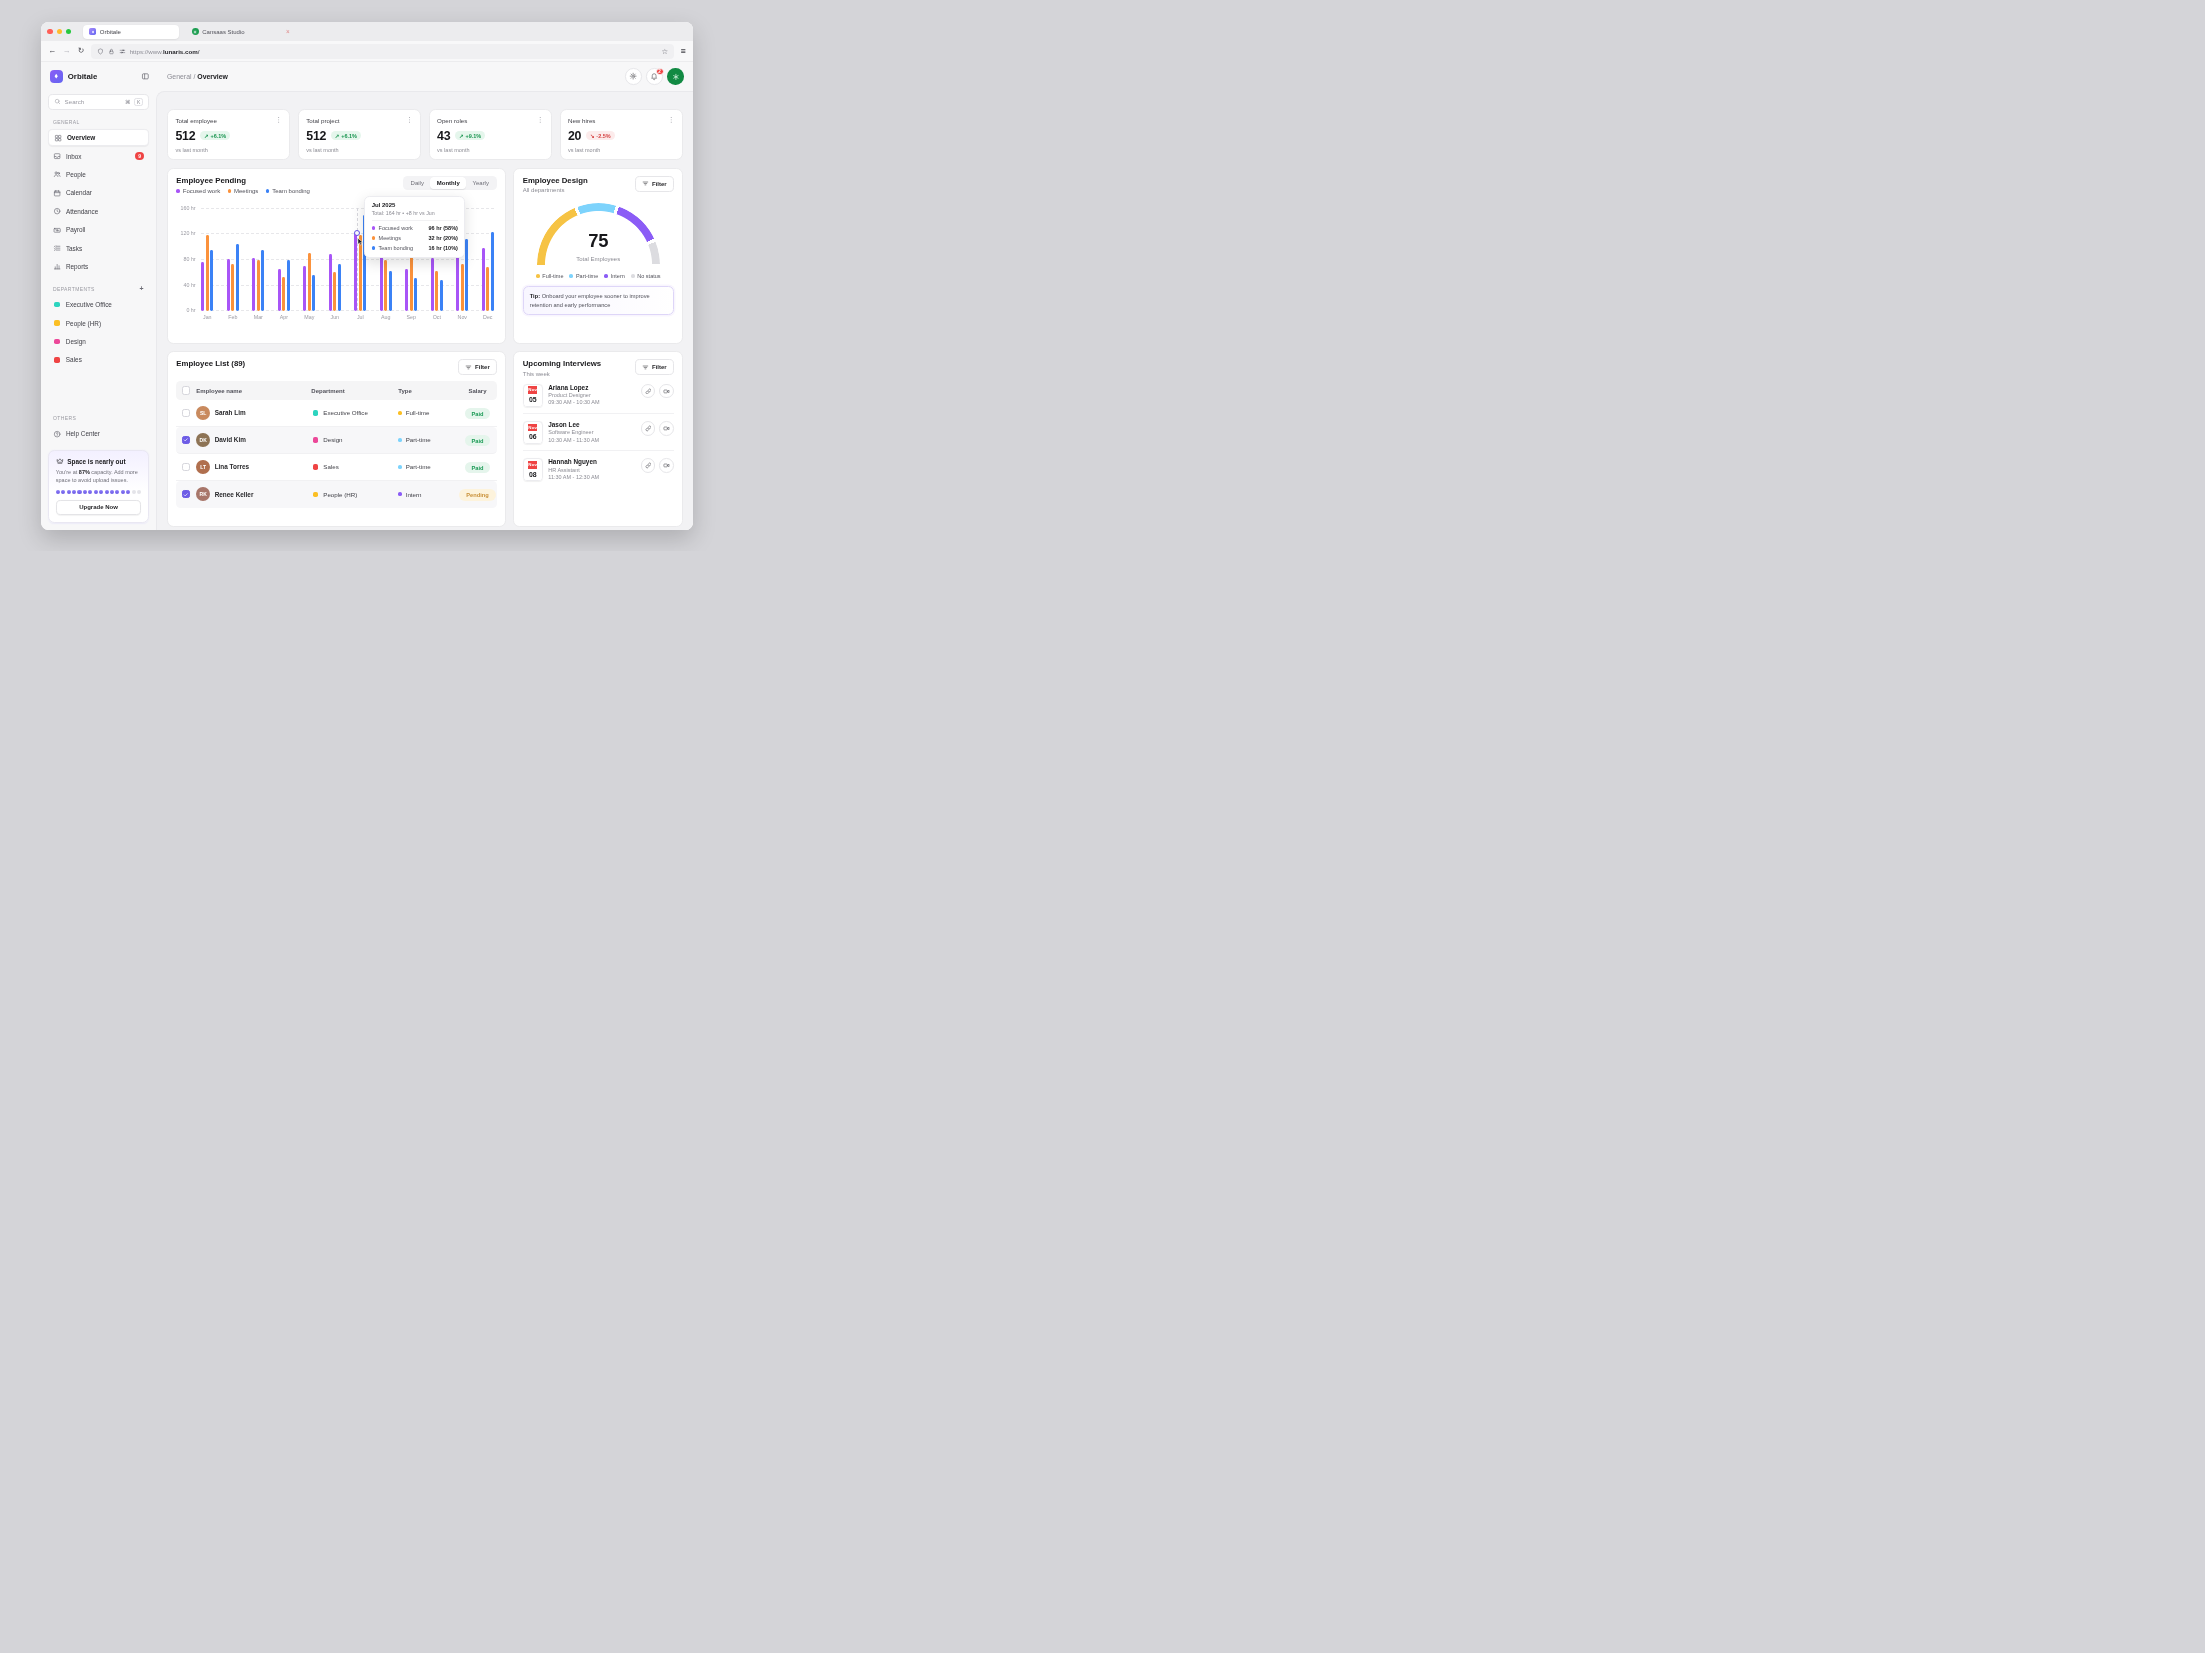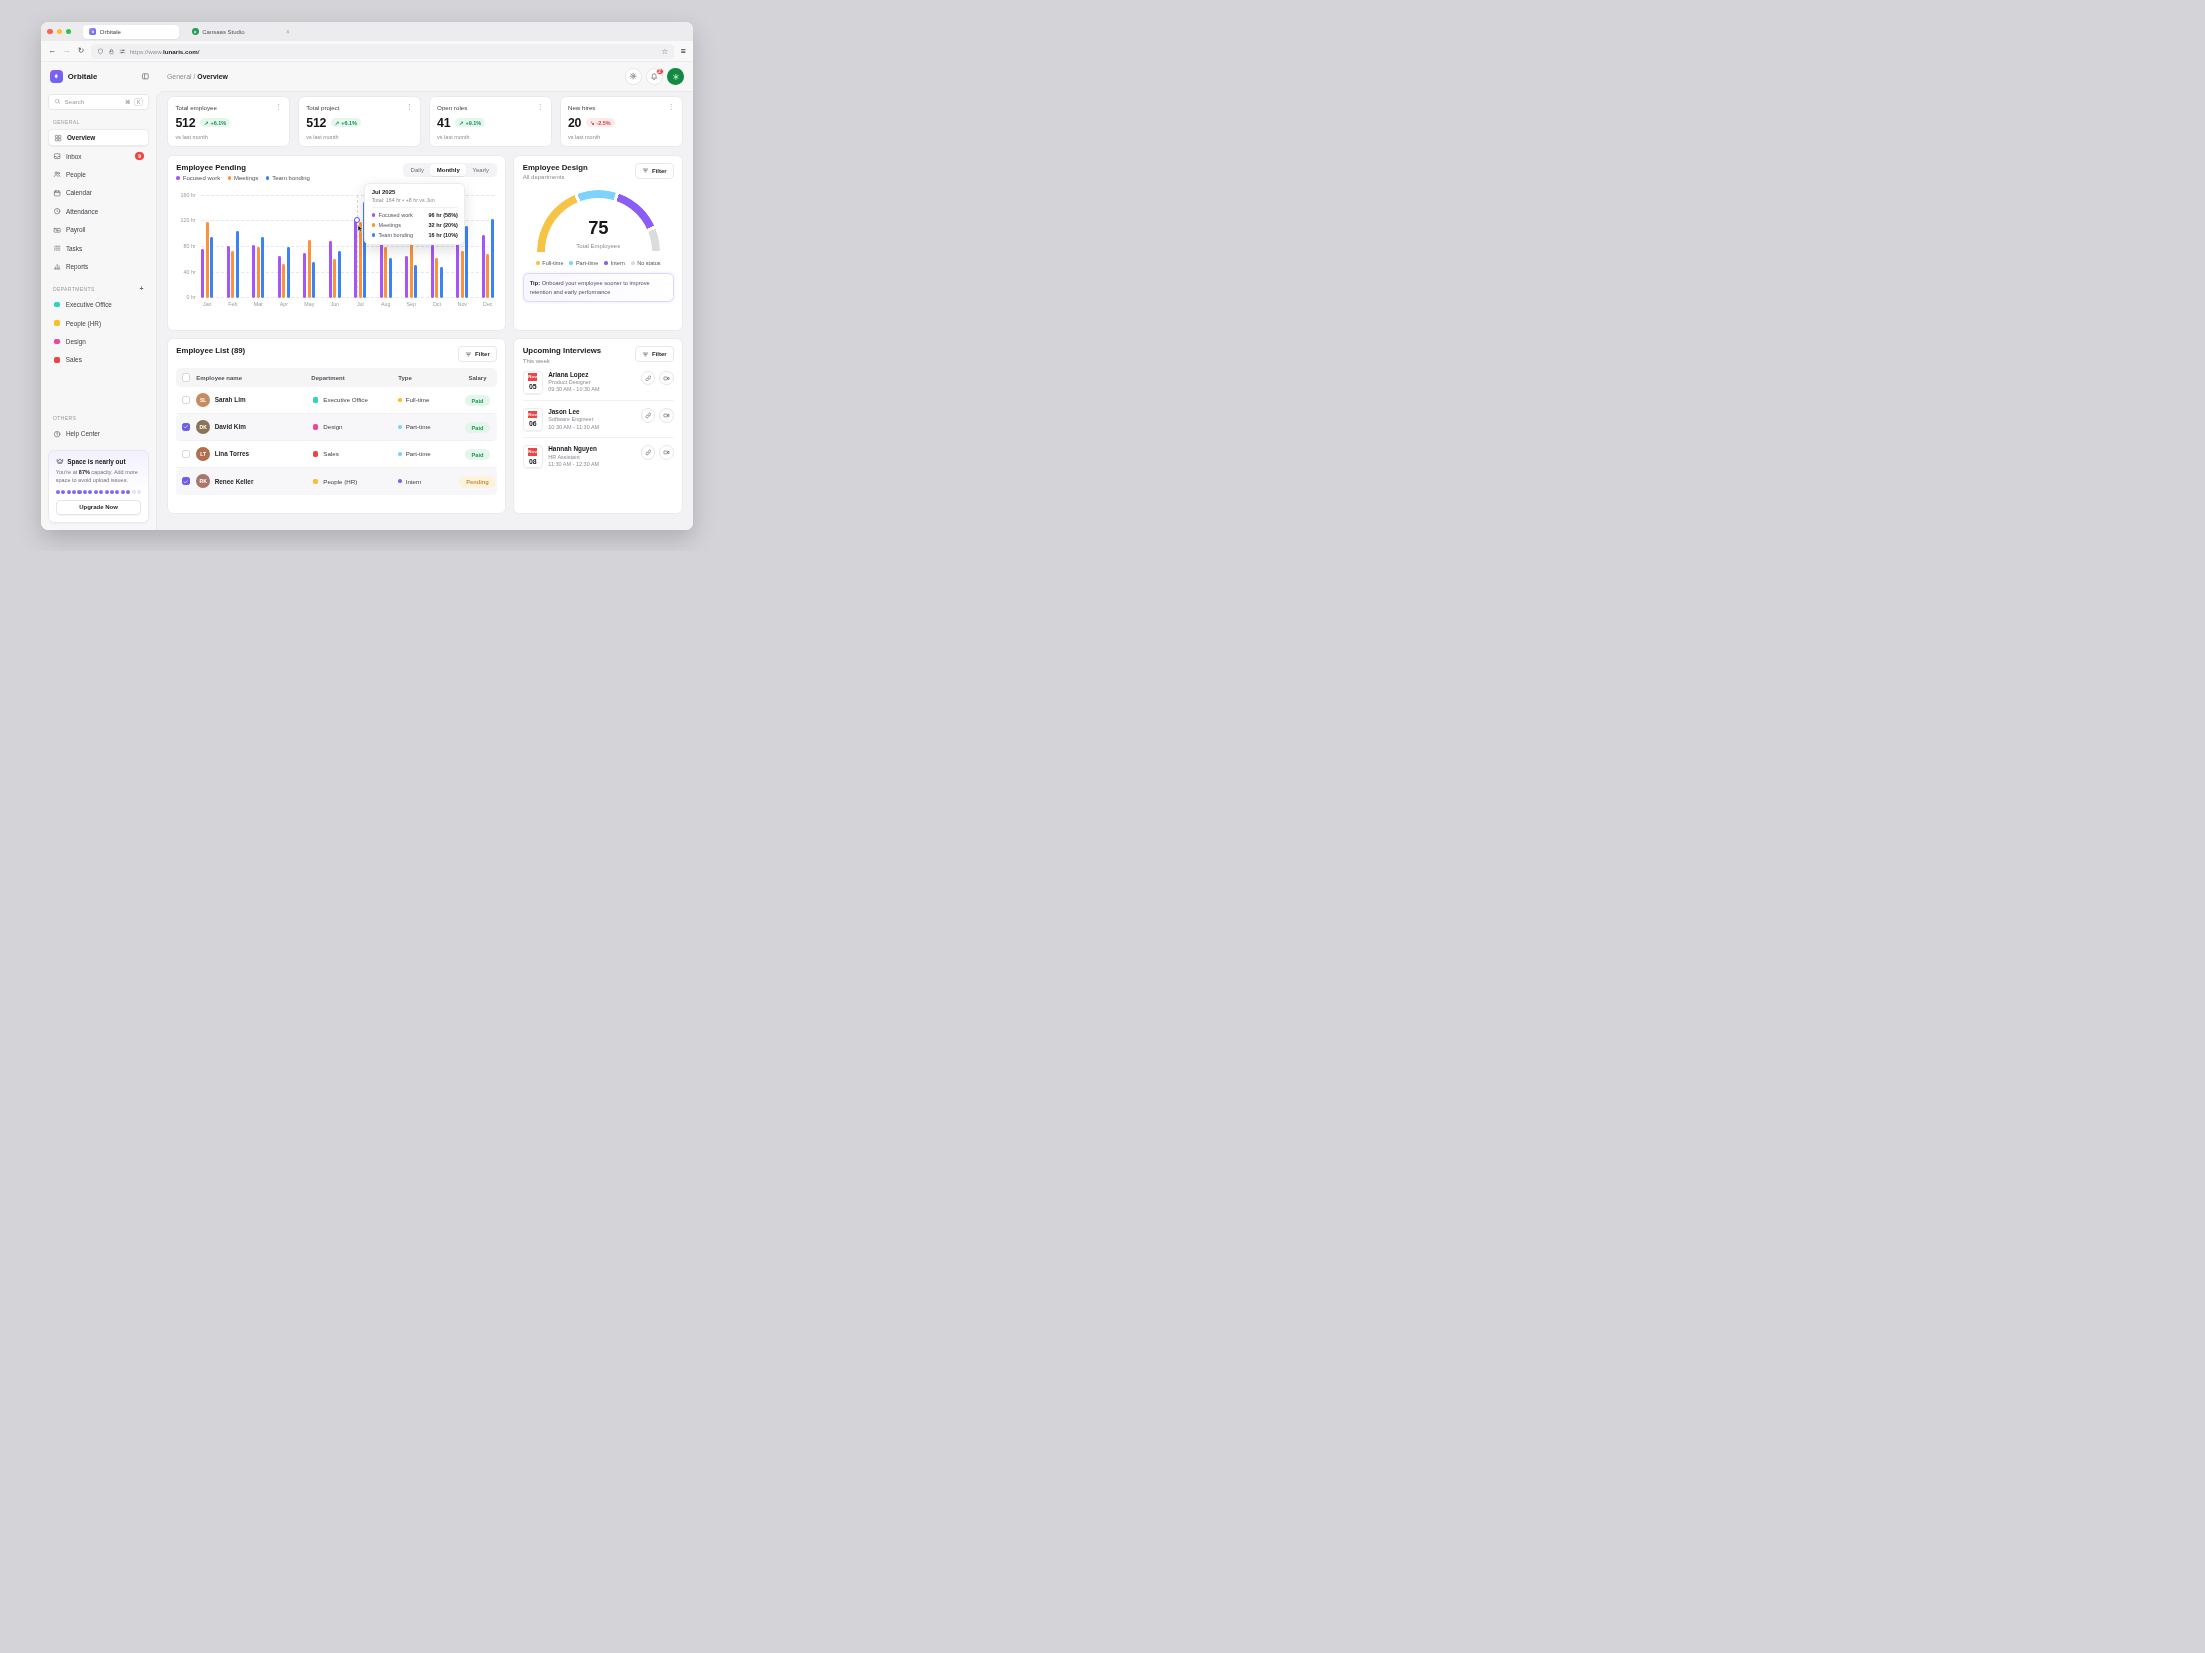--- a/index.html
+++ b/index.html
@@ -95,21 +95,21 @@
   .storage p { font-size:5.5px; color:#71717a; line-height:1.45; }
   .storage b { color:#27272a; }
   .dots { display:flex; gap:1.4px; margin:5.5px 0; }
   .dot { width:4.1px; height:4.1px; border-radius:50%; background:#e4e4e9; }
   .dot.on { background:linear-gradient(180deg,#8b7cf8,#6d5ce6); }
   .upgrade { width:100%; height:15.6px; border-radius:4.6px; background:#fff; border:0.5px solid #e4e4e7;
              font-size:6px; font-weight:700; color:#27272a; display:flex; align-items:center; justify-content:center;
              box-shadow:0 0.5px 0.9px rgba(0,0,0,.05); font-family:inherit; }
 
   .main { flex:1; background:#f2f2f4; border-top-left-radius:8.3px; border-top:0.5px solid #e9e9ec;
-          border-left:0.5px solid #e9e9ec; padding:4px 10px; overflow:hidden; }
+          border-left:0.5px solid #e9e9ec; padding:17px 10px; overflow:hidden; }
 
   
   .statsrow { display:flex; gap:7.4px; }
   .stat { flex:1; background:#fff; border:0.5px solid #eaeaec; border-radius:6.4px; padding:6.4px 7.4px; }
   .stat-top { display:flex; justify-content:space-between; align-items:center; font-size:6.2px; color:#3f3f46; font-weight:500; }
   .kebab { color:#9a9aa2; font-size:6.9px; }
   .stat-val { display:flex; align-items:center; gap:4.6px; margin-top:4.6px; }
   .stat-num { font-size:12.4px; font-weight:800; letter-spacing:-.02em; }
   .trend { display:flex; gap:1.8px; align-items:center; font-size:5.5px; font-weight:700; border-radius:459px; padding:1.4px 4.1px; }
   .trend.up { background:#e5f6ec; color:#18944f; }
@@ -499,21 +499,21 @@
                 </span>
               </div>
             <div class="stat-cap">vs last month</div>
           </div>
           <div class="stat">
             <div class="stat-top">
                 <span>Open roles</span>
                 <span class="kebab">⋮</span>
               </div>
             <div class="stat-val">
-                <span class="stat-num">41</span>
+                <span class="stat-num">43</span>
               <span class="trend up">
                   <span>↗</span>
                   <span>+9.1%</span>
                 </span>
               </div>
             <div class="stat-cap">vs last month</div>
           </div>
           <div class="stat">
             <div class="stat-top">
                 <span>New hires</span>

